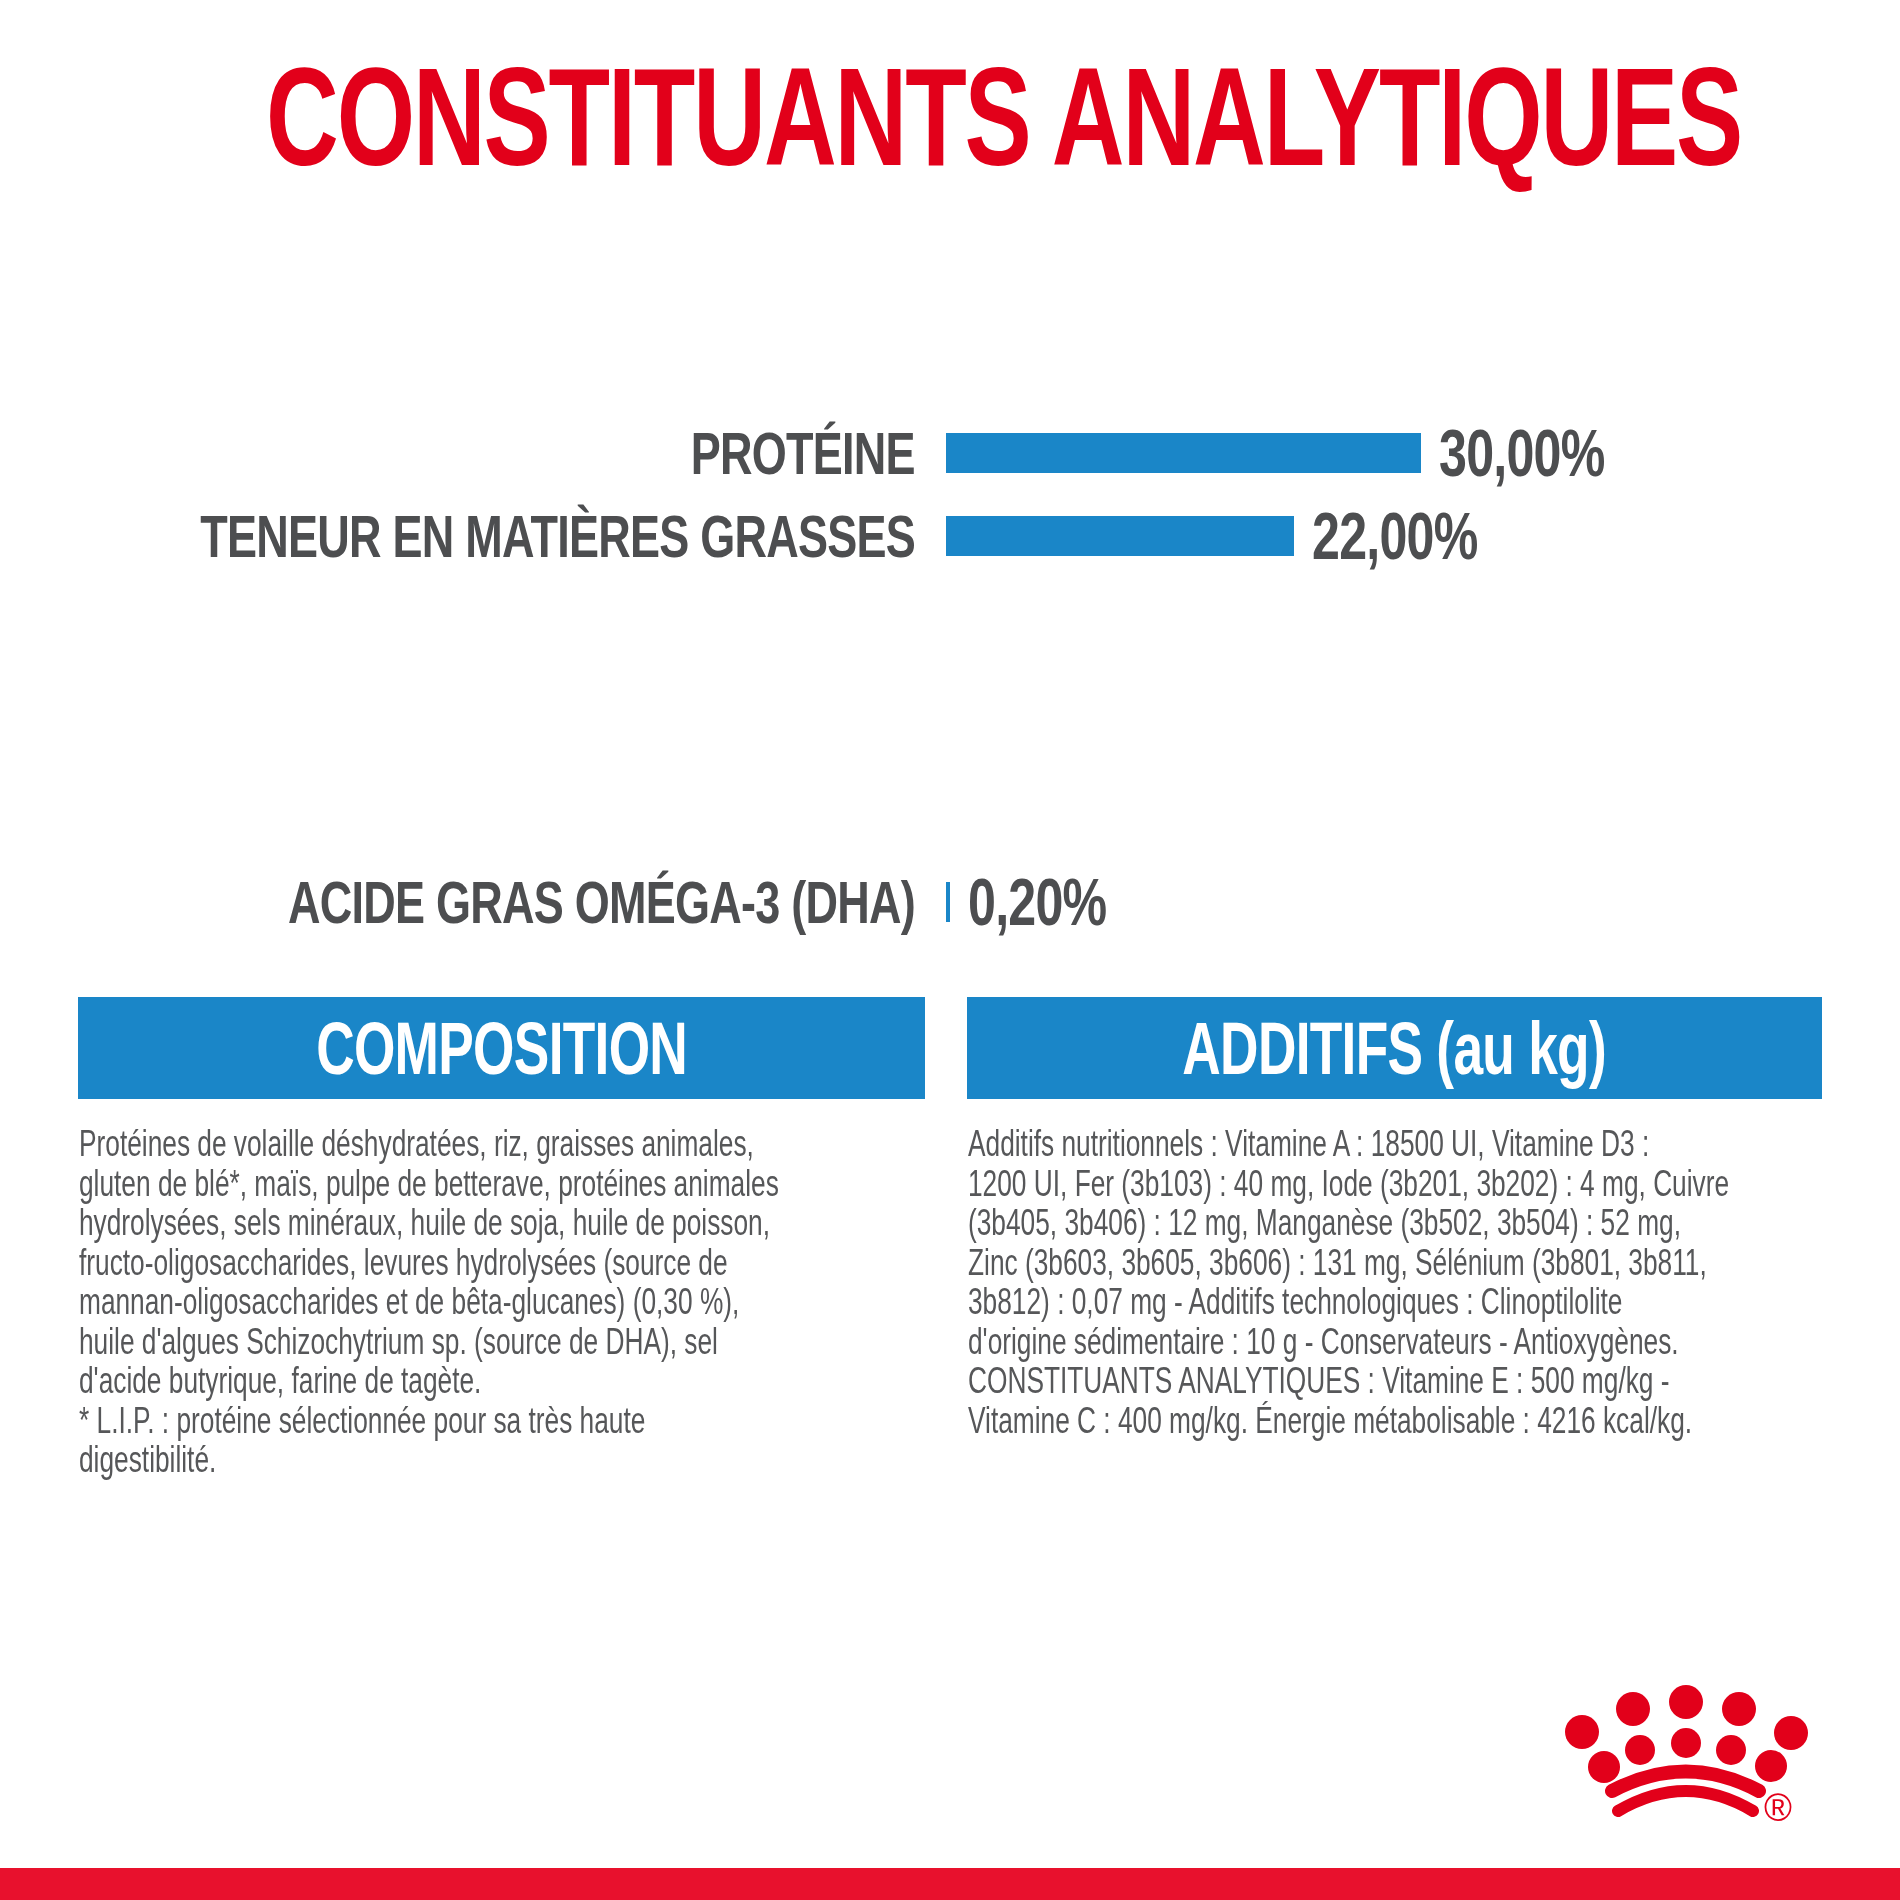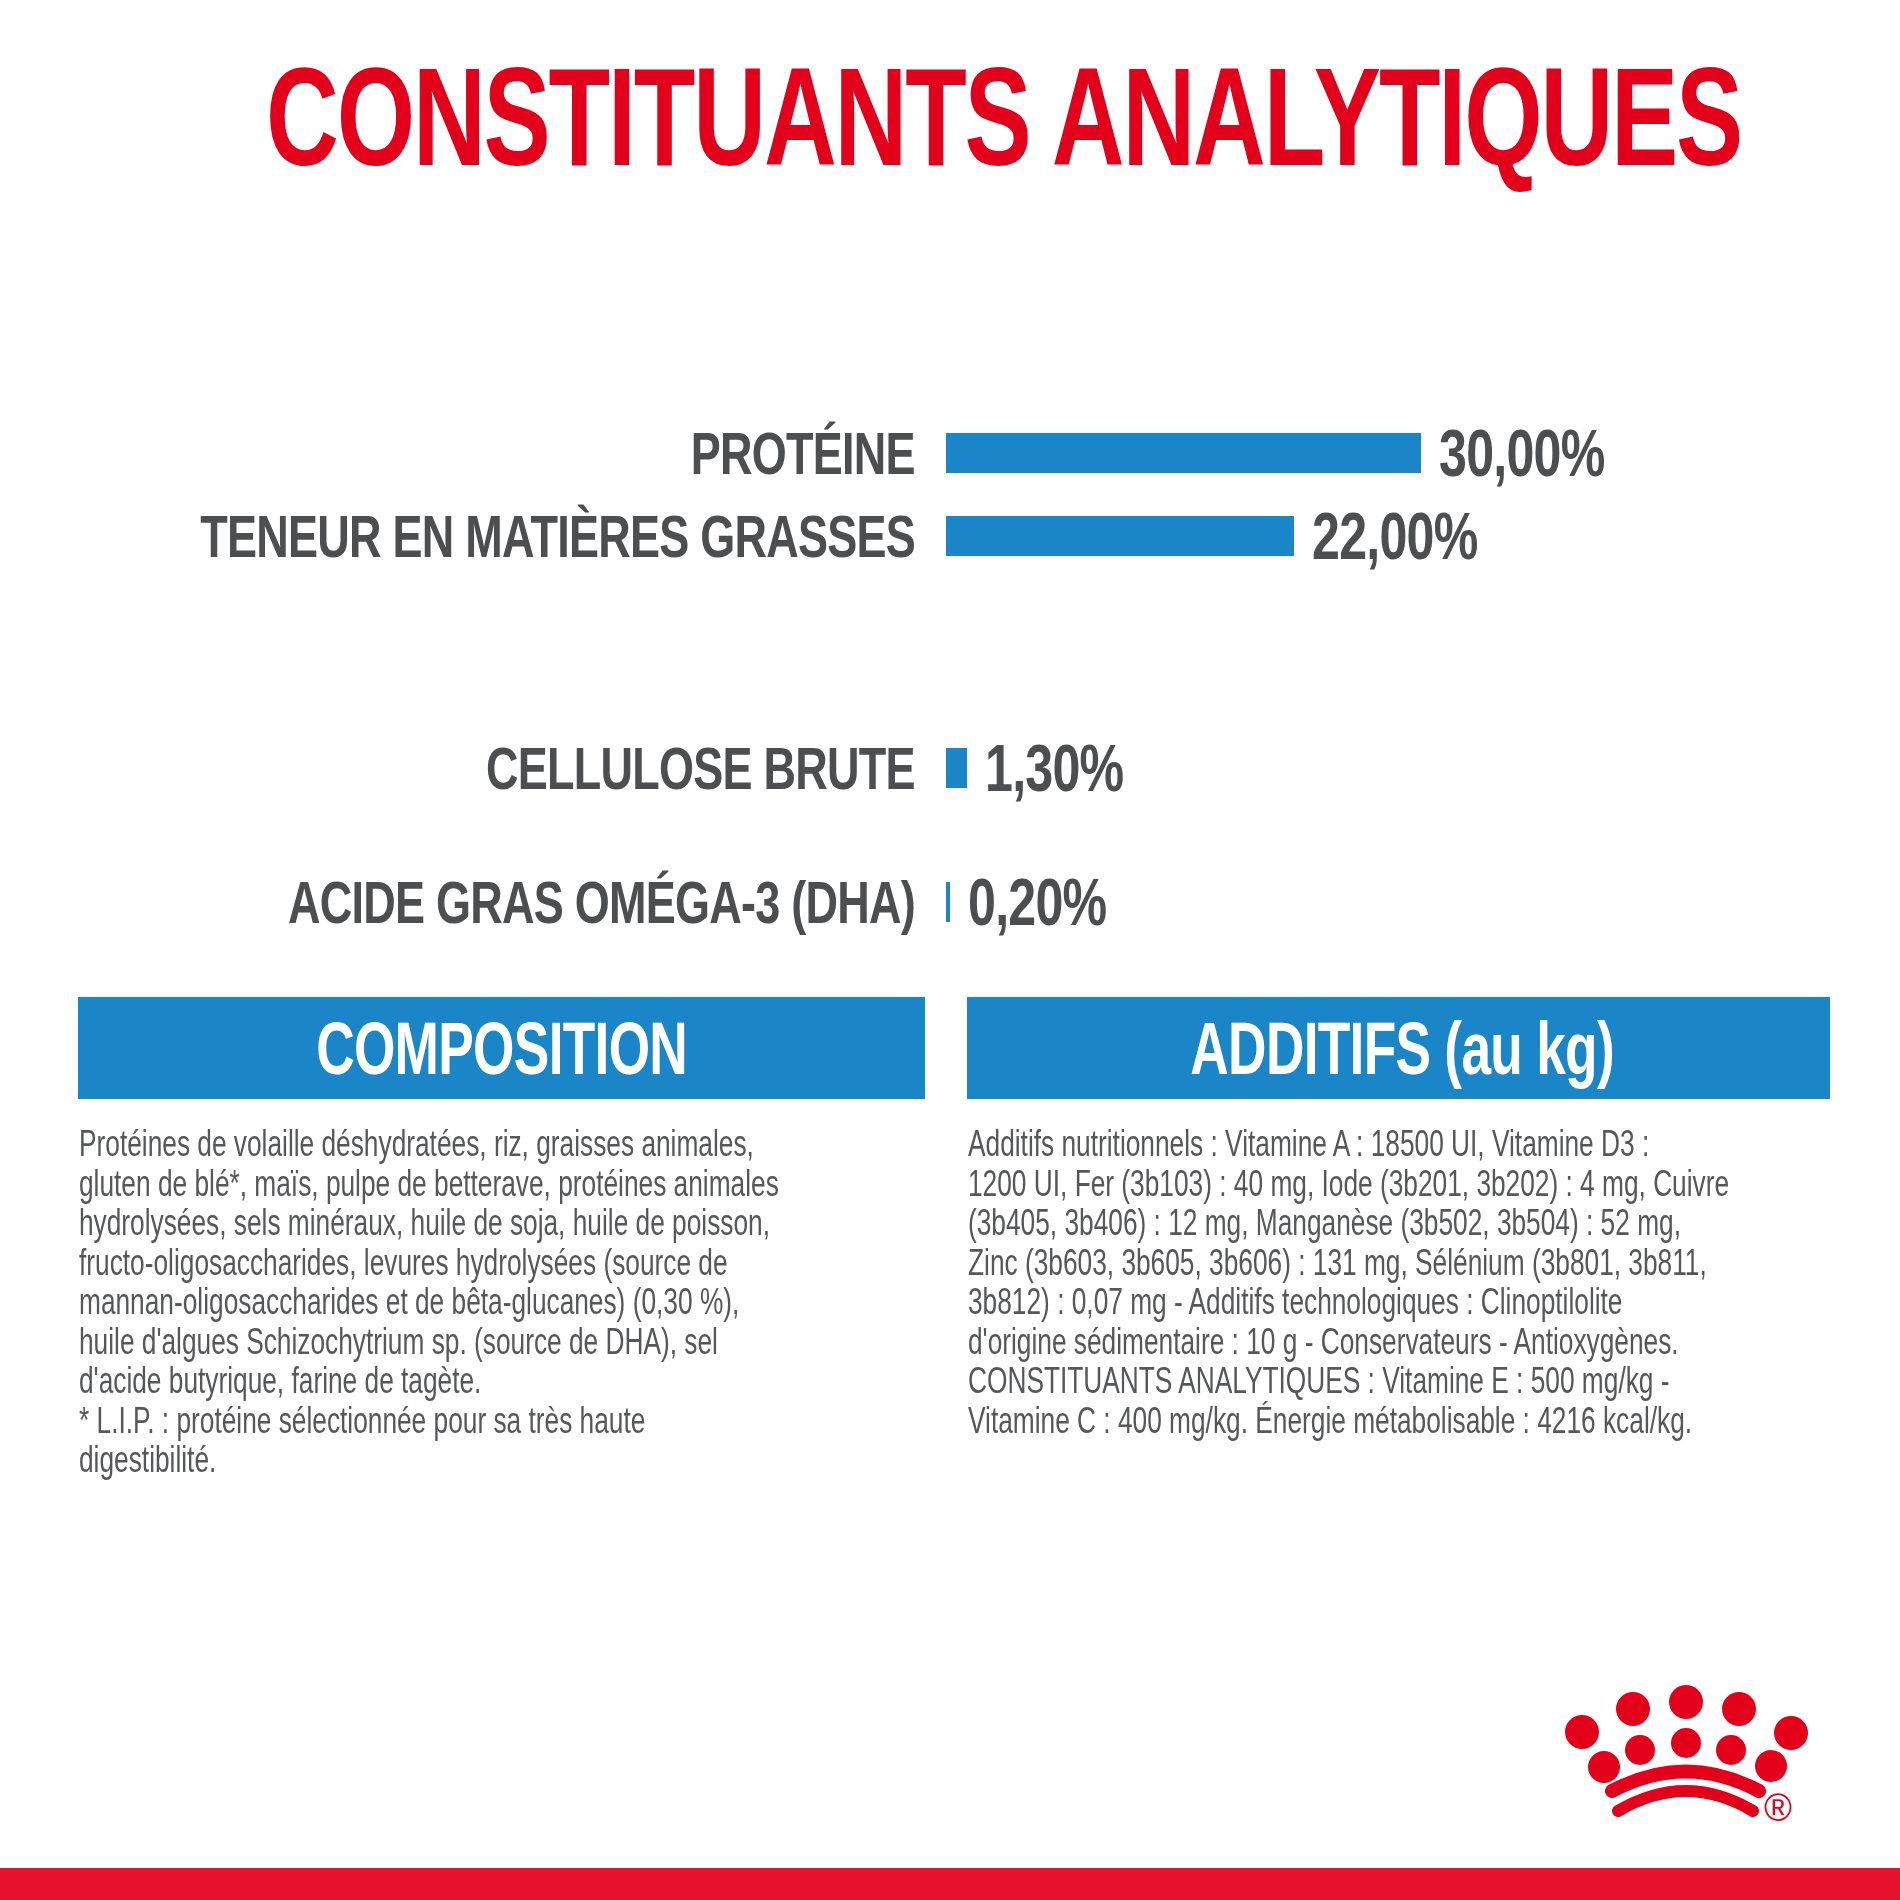--- a/index.html
+++ b/index.html
@@ -41,21 +41,21 @@
     font-size:66px;font-weight:bold;letter-spacing:-1px;
     color:#4d4e50;white-space:nowrap;
   }
   
   .band{
     position:absolute;top:997px;height:102px;
     background:#1a86c8;
     display:flex;align-items:center;justify-content:center;
   }
   #band-composition{left:78px;width:847px;}
-  #band-additifs{left:967px;width:855px;padding-left:8px;}
+  #band-additifs{left:967px;width:855px;}
   .band-text{
     font-size:74px;font-weight:bold;color:#ffffff;
     letter-spacing:-1px;white-space:nowrap;
     transform:scaleX(0.72);transform-origin:center center;
   }
   
   .para{
     position:absolute;top:1124px;width:1180px;
     font-size:36px;line-height:39.5px;
     color:#565759;
@@ -87,25 +87,20 @@
   <div id="chart">
       <div class="crow" style="top: 401px;">
         <div class="clabel">PROTÉINE</div>
         <div class="cbar" style="width: 475px; background: rgb(26, 134, 200);"></div>
         <div class="cval" style="left: 1439px;">30,00%</div>
       </div>
       <div class="crow" style="top: 484px;">
         <div class="clabel">TENEUR EN MATIÈRES GRASSES</div>
         <div class="cbar" style="width: 348px; background: rgb(26, 134, 200);"></div>
         <div class="cval" style="left: 1312px;">22,00%</div>
-      </div>
-      <div class="crow" style="top: 716px;">
-        <div class="clabel">CELLULOSE BRUTE</div>
-        <div class="cbar" style="width: 21px; background: rgb(26, 134, 200);"></div>
-        <div class="cval" style="left: 985px;">1,30%</div>
       </div>
       <div class="crow" style="top: 850px;">
         <div class="clabel">ACIDE GRAS OMÉGA-3 (DHA)</div>
         <div class="cbar" style="width: 4px; background: rgb(26, 134, 200);"></div>
         <div class="cval" style="left: 968px;">0,20%</div>
       </div>
     </div>
 
   <div class="band" id="band-composition">
     <span class="band-text">COMPOSITION</span>

